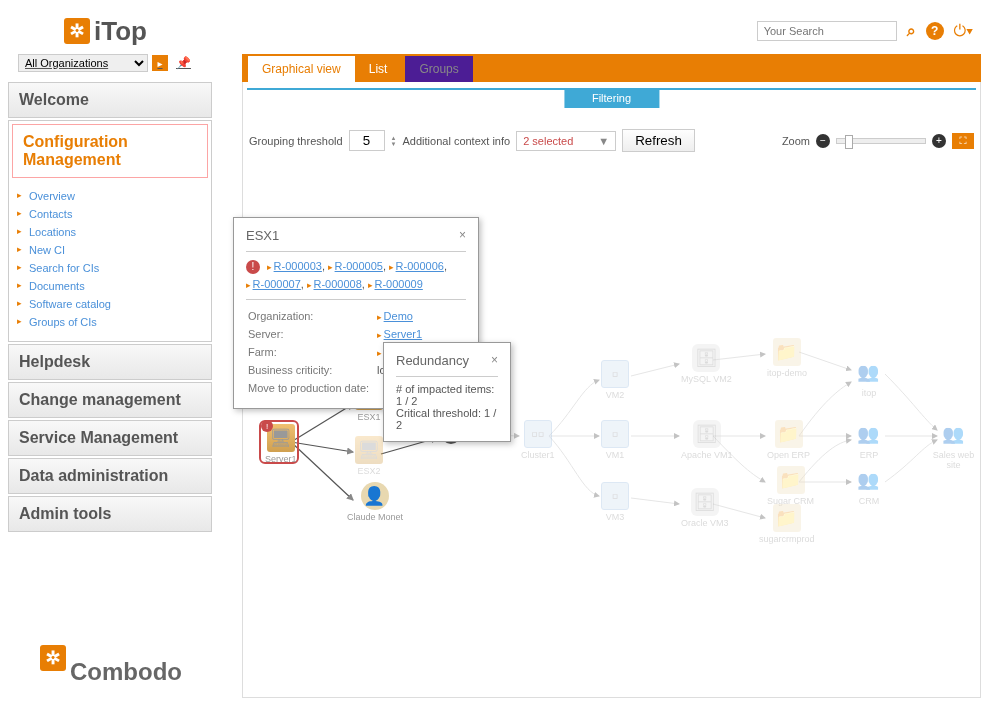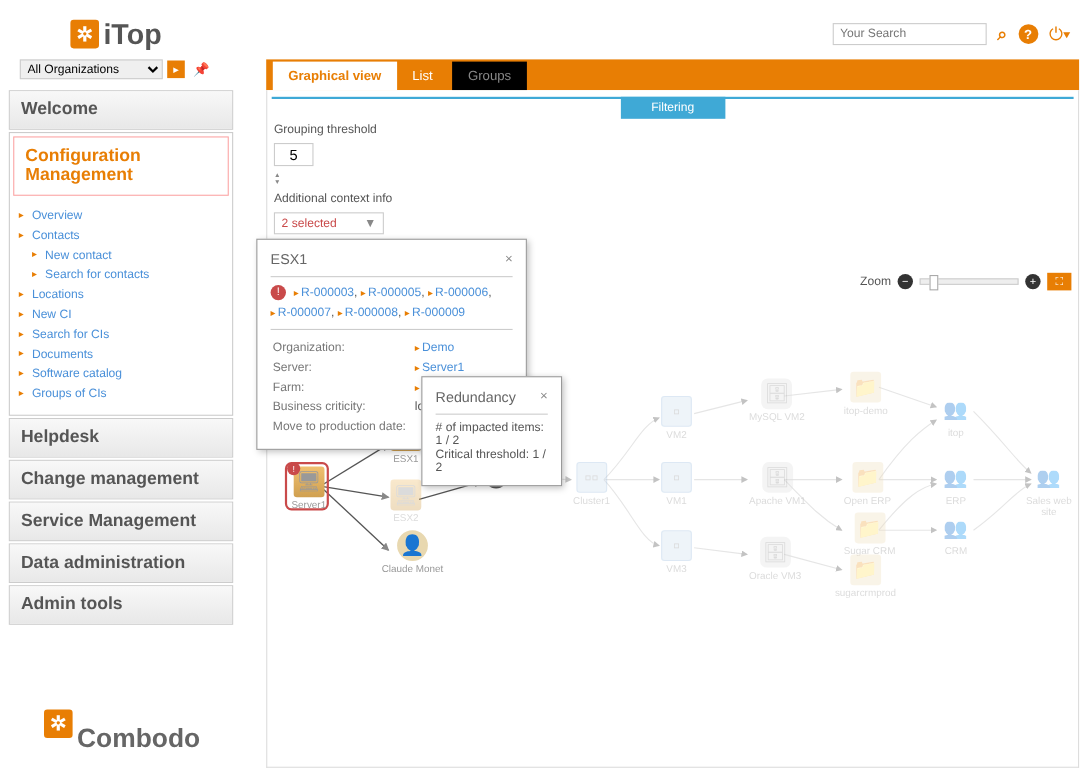--- a/index.html
+++ b/index.html
@@ -8,44 +8,44 @@
 .logo { display: flex; align-items: center; margin-left: 50px; }
 .logo-icon { width: 26px; height: 26px; background: #E87E04; color: #fff; border-radius: 3px; display: flex; align-items: center; justify-content: center; font-size: 18px; font-weight: bold; margin-right: 4px; }
 .logo-text { font-size: 26px; font-weight: bold; color: #555; }
 .header-right { margin-left: auto; display: flex; align-items: center; gap: 10px; }
 .search-box { border: 1px solid #ccc; padding: 3px 6px; width: 140px; font-size: 11px; color: #999; }
 .search-icon { color: #E87E04; font-size: 16px; font-weight: bold; }
 .help-icon { width: 18px; height: 18px; background: #E87E04; color: #fff; border-radius: 50%; display: flex; align-items: center; justify-content: center; font-size: 12px; font-weight: bold; }
 .power-icon { color: #E87E04; font-size: 16px; }
 .layout { display: flex; height: calc(100% - 54px); }
 .sidebar { width: 220px; padding: 0 8px; }
-.org-row { display: flex; align-items: center; gap: 4px; margin-bottom: 10px; padding-left: 10px; }
+.org-row { display: flex; align-items: center; gap: 4px; margin-bottom: 10px; padding-left: 10px; text-decoration: underline; }
 .org-select { border: 1px solid #ccc; font-size: 11px; padding: 1px 2px; width: 130px; }
 .org-btn { width: 16px; height: 16px; background: #E87E04; color: #fff; display: flex; align-items: center; justify-content: center; font-size: 10px; }
 .pin { color: #E87E04; font-size: 12px; margin-left: 4px; }
 .menu { border: 1px solid #ccc; margin-bottom: 2px; }
 .menu-header { background: linear-gradient(#f8f8f8,#e8e8e8); padding: 8px 10px; font-weight: bold; color: #555; font-size: 16px; border-bottom: 1px solid #ccc; }
 .menu-header:last-child { border-bottom: none; }
 .menu-active .menu-header { color: #E87E04; border: 1px solid #fca5a5; background: #fff; margin: 3px; }
 .submenu { padding: 6px 0 10px 20px; }
 .submenu-item { padding: 3px 0; font-size: 11px; color: #4A90D9; position: relative; }
 .submenu-item::before { content: "▸"; color: #E87E04; position: absolute; left: -12px; font-size: 9px; }
 .submenu-sub { padding-left: 12px; }
 .footer-logo { position: absolute; bottom: 20px; left: 40px; display: flex; align-items: center; }
 .footer-logo .logo-icon { background: #E87E04; }
 .footer-logo .logo-text { color: #666; font-size: 24px; margin-top: 28px; }
 .main { flex: 1; padding: 0 6px 0 22px; }
 .tabs-bar { background: #E87E04; display: flex; align-items: flex-end; height: 28px; padding-left: 6px; }
 .tab { padding: 6px 14px; font-size: 12px; color: #fff; background: transparent; cursor: pointer; }
-.tab.active { background: #fff; color: #E87E04; font-weight: bold; }
-.tab.inactive { background: #000000; color: #888; margin-left: 4px; margin-top: 44px; }
+.tab.active { background: #fff; color: #E87E04; font-weight: normal; }
+.tab.inactive { background: #4c1d95; color: #888; margin-left: 4px; margin-top: 44px; }
 .content { border: 1px solid #ddd; border-top: none; height: 616px; position: relative; background: #fff; }
 .filter-tab { position: absolute; top: 6px; left: 50%; transform: translateX(-50%); background: #3FA9D6; color: #fff; padding: 4px 28px; font-size: 11px; }
 .filter-line { position: absolute; top: 6px; left: 4px; right: 4px; height: 2px; background: #3FA9D6; }
-.controls { position: absolute; top: 30px; left: 6px; right: 6px; display: flex; align-items: flex-start; gap: 6px; font-size: 11px; flex-direction: column; }
+.controls { position: absolute; top: 47px; left: 6px; right: 6px; display: flex; align-items: center; gap: 6px; font-size: 11px; }
 .num-input { width: 36px; border: 1px solid #ccc; padding: 2px 4px; text-align: center; }
 .spinner { display: inline-flex; flex-direction: column; }
 .spinner span { font-size: 6px; color: #888; line-height: 6px; cursor: pointer; }
 .multi-select { border: 1px solid #ccc; padding: 3px 6px; width: 100px; color: #C94A4A; display: flex; justify-content: space-between; align-items: center; }
 .refresh-btn { border: 1px solid #ccc; padding: 3px 12px; background: linear-gradient(#fefefe,#eee); }
 .zoom-group { margin-left: auto; display: flex; align-items: center; gap: 6px; }
 .zoom-btn { width: 14px; height: 14px; background: #333; color: #fff; border-radius: 50%; display: flex; align-items: center; justify-content: center; font-size: 10px; }
 .slider { width: 90px; height: 6px; background: #eee; border: 1px solid #ccc; position: relative; }
 .slider-handle { position: absolute; top: -4px; left: 8px; width: 8px; height: 14px; background: #fff; border: 1px solid #aaa; }
 .expand-btn { width: 22px; height: 16px; background: #E87E04; color: #fff; display: flex; align-items: center; justify-content: center; font-size: 10px; }
@@ -59,21 +59,21 @@
 .node.app .icon { background: #f0e0c0; }
 .node.faded { opacity: 0.35; }
 .alert-dot { position: absolute; top: -4px; left: -4px; width: 12px; height: 12px; background: #C94A4A; border-radius: 50%; color: #fff; font-size: 8px; display: flex; align-items: center; justify-content: center; }
 .redundancy-node { position: absolute; width: 20px; height: 20px; background: #888; border: 2px solid #555; border-radius: 50%; color: #fff; font-size: 8px; display: flex; align-items: center; justify-content: center; }
 .highlight-ring { position: absolute; border: 2px solid #C94A4A; border-radius: 6px; }
 svg.edges { position: absolute; top: 0; left: 0; width: 100%; height: 100%; pointer-events: none; }
 .popup { position: absolute; background: #fff; border: 1px solid #999; box-shadow: 2px 2px 6px rgba(0,0,0,0.25); padding: 10px 12px; font-size: 11px; z-index: 10; }
 .popup-title { font-size: 13px; color: #666; margin-bottom: 8px; display: flex; justify-content: space-between; }
 .popup-close { color: #888; cursor: pointer; font-size: 12px; }
 .popup-divider { border-top: 1px solid #ccc; margin: 6px 0; }
-.popup .link { color: #4A90D9; }
+.popup .link { color: #4A90D9; text-decoration: underline; }
 .popup-err { width: 14px; height: 14px; background: #C94A4A; border-radius: 50%; color: #fff; display: inline-flex; align-items: center; justify-content: center; font-size: 10px; margin-right: 4px; vertical-align: middle; }
 .popup table td { padding: 2px 6px 2px 0; vertical-align: top; }
 .popup table td:first-child { color: #777; }
 .bullet { color: #E87E04; font-size: 9px; margin-right: 2px; }
 </style>
 </head>
 <body>
 
 <div class="header">
   <div class="logo">
@@ -96,24 +96,20 @@
       <span class="pin">📌</span>
     </div>
     <div class="menu">
         <div class="menu-header">Welcome</div>
       </div>
     <div class="menu menu-active">
       <div class="menu-header">Configuration Management</div>
       <div class="submenu">
         <div class="submenu-item">Overview</div>
         <div class="submenu-item">Contacts</div>
-        <div class="submenu-sub">
-          <div class="submenu-item">New contact</div>
-          <div class="submenu-item">Search for contacts</div>
-        </div>
         <div class="submenu-item">Locations</div>
         <div class="submenu-item">New CI</div>
         <div class="submenu-item">Search for CIs</div>
         <div class="submenu-item">Documents</div>
         <div class="submenu-item">Software catalog</div>
         <div class="submenu-item">Groups of CIs</div>
       </div>
     </div>
     <div class="menu">
         <div class="menu-header">Helpdesk</div>

